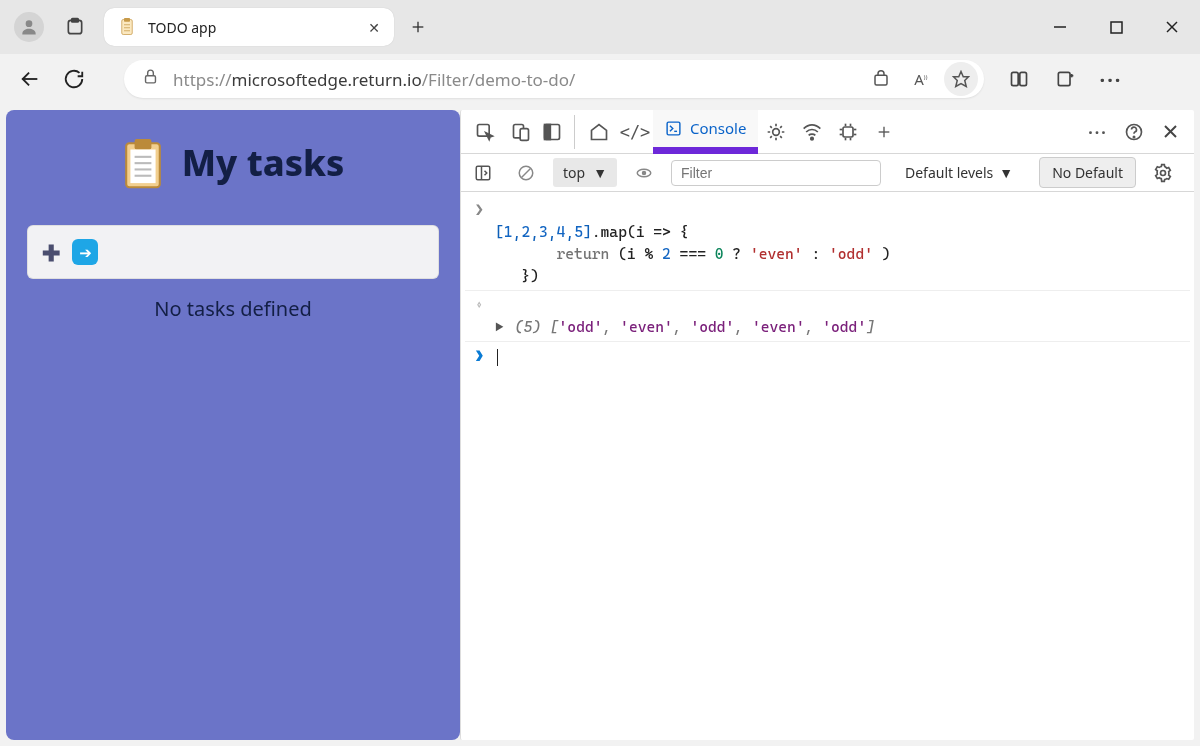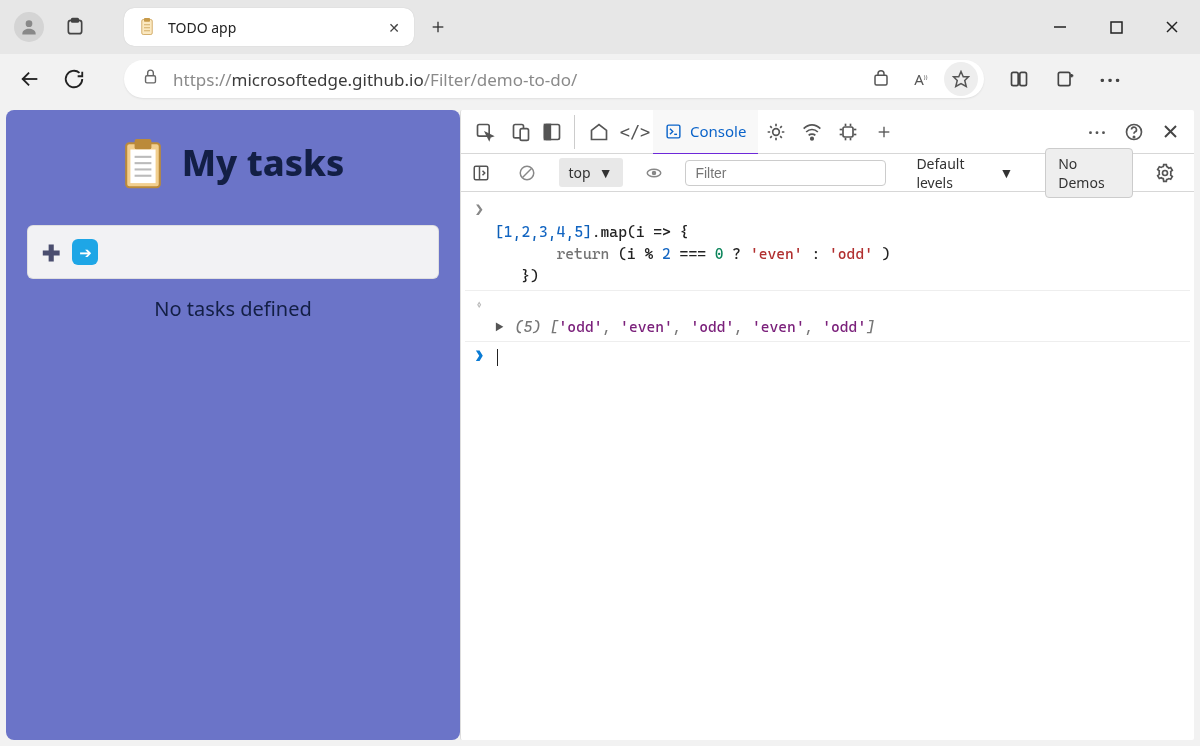--- a/index.html
+++ b/index.html
@@ -29,21 +29,21 @@
   .profile-dot svg{width:20px;height:20px;fill:#888;}
   .workspaces-btn{
     width:30px;height:30px;display:flex;align-items:center;justify-content:center;margin:0 10px;
   }
   .tab {
     display: flex; align-items: center;
     background: #fff;
     border-radius: 10px;
     height: 38px;
     padding: 0 10px 0 14px;
-    margin-left: 24px;
+    margin-left: 4px;
     min-width: 290px;
     box-shadow: 0 0 1px rgba(0,0,0,.2);
   }
   .tab .favicon {
     width:18px;height:18px;margin-right:12px;
     display:flex;align-items:center;justify-content:center;
   }
   .tab .title { font-size: 14px; color:#222;flex:1;}
   .tab .close {font-size:14px;color:#444;padding:4px;}
   .newtab {width:32px;height:32px;display:flex;align-items:center;justify-content:center;margin-left:8px;color:#333;}
@@ -101,24 +101,24 @@
     flex:1;background:#fff;border-radius:2px;display:flex;flex-direction:column;
     border-left:1px solid #ddd;
   }
   .dt-tabbar{
     height:44px;border-bottom:1px solid #d7d7d7;display:flex;align-items:center;padding:0 6px;
   }
   .dt-ic{width:36px;height:34px;display:flex;align-items:center;justify-content:center;color:#555;}
   .dt-tab{
     display:flex;align-items:center;gap:8px;padding:0 12px;height:44px;font-size:15px;color:#333;
   }
-  .dt-tab.active{color:#0a63c9;border-bottom:1px solid #6d28d9;background:#f8f8f8;}
+  .dt-tab.active{color:#0a63c9;border-bottom:7px solid #6d28d9;background:#f8f8f8;}
   .dt-right{margin-left:auto;display:flex;align-items:center;}
   .dt-toolbar{
-    height:38px;border-bottom:1px solid #d7d7d7;display:flex;align-items:center;padding:0 6px;gap:18px;
+    height:38px;border-bottom:1px solid #d7d7d7;display:flex;align-items:center;padding:0 6px;gap:12px;
   }
   .context-sel{
     background:#e8e8e8;padding:5px 10px;border-radius:3px;display:flex;align-items:center;gap:8px;font-size:14px;color:#333;
   }
   .filter-in{
     flex:1;border:1px solid #ccc;border-radius:4px;height:26px;padding:0 9px;font-size:14px;color:#888;
   }
   .levels{font-size:14px;color:#333;display:flex;align-items:center;gap:6px;margin-left:12px;}
   .issues-btn{
     margin-left:14px;background:#eee;border-radius:4px;padding:5px 12px;font-size:14px;color:#333;
@@ -214,21 +214,21 @@
       </svg>
   </div>
   <div class="omnibox">
     <span class="lock">
       <svg width="17" height="17" viewBox="0 0 24 24" fill="none" stroke="#666" stroke-width="2">
           <rect x="5" y="11" width="14" height="10" rx="2"></rect>
           <path d="M8 11V7a4 4 0 0 1 8 0v4"></path>
         </svg>
     </span>
     <span class="url">
-      <span>https://</span><span class="dark">microsoftedge.github.io</span><span>/Filter/demo-to-do/</span>
+      <span>https://</span><span class="dark">microsoftedge.return.io</span><span>/Filter/demo-to-do/</span>
     </span>
     <span class="ob-ic">
       <svg width="18" height="18" viewBox="0 0 24 24" fill="none" stroke="#555" stroke-width="2">
           <rect x="4" y="7" width="16" height="13" rx="2"></rect>
           <path d="M8 7V5a4 4 0 0 1 8 0v2"></path>
         </svg>
     </span>
     <span class="ob-ic" style="font-size:15px;">A<sup style="font-size:9px;">⁾⁾</sup></span>
     <span class="ob-ic" style="background:#eee;">
       <svg width="18" height="18" viewBox="0 0 24 24" fill="none" stroke="#555" stroke-width="2">
@@ -383,21 +383,21 @@
         <svg width="18" height="18" viewBox="0 0 24 24" fill="none" stroke="#888" stroke-width="2">
             <ellipse cx="12" cy="12" rx="9" ry="5"></ellipse>
             <circle cx="12" cy="12" r="2" fill="#888"></circle>
           </svg>
       </div>
       <input class="filter-in" placeholder="Filter" style="">
       <div class="levels">
         <span>Default levels</span>
         <span>▼</span>
       </div>
-      <div class="issues-btn">No Demos</div>
+      <div class="issues-btn">No Default</div>
       <div class="gear">
         <svg width="20" height="20" viewBox="0 0 24 24" fill="none" stroke="#555" stroke-width="2">
             <circle cx="12" cy="12" r="3"></circle>
             <path d="M19 12a7 7 0 0 0-.2-1.7l2-1.5-2-3.4-2.3.9A7 7 0 0 0 14 4.2L13.6 2h-3.2L10 4.2a7 7 0 0 0-2.5 1.1l-2.3-.9-2 3.4 2 1.5A7 7 0 0 0 5 12c0 .6.1 1.1.2 1.7l-2 1.5 2 3.4 2.3-.9c.7.5 1.6.9 2.5 1.1L10.4 22h3.2l.4-2.2c.9-.2 1.8-.6 2.5-1.1l2.3.9 2-3.4-2-1.5c.1-.6.2-1.1.2-1.7z"></path>
           </svg>
       </div>
     </div>
 
     <div class="console-body">
 

